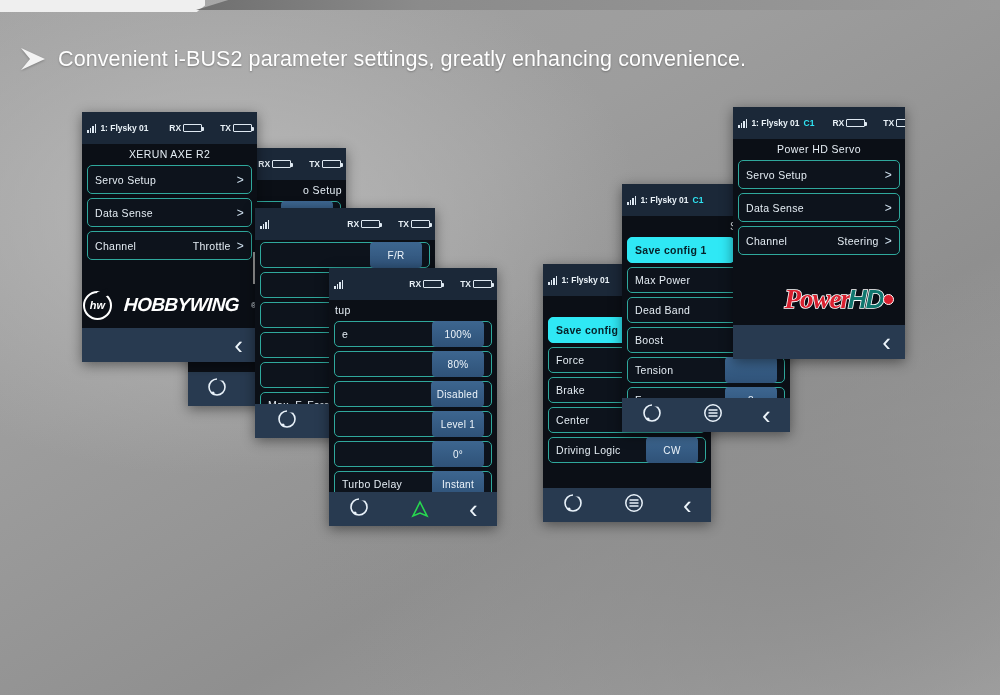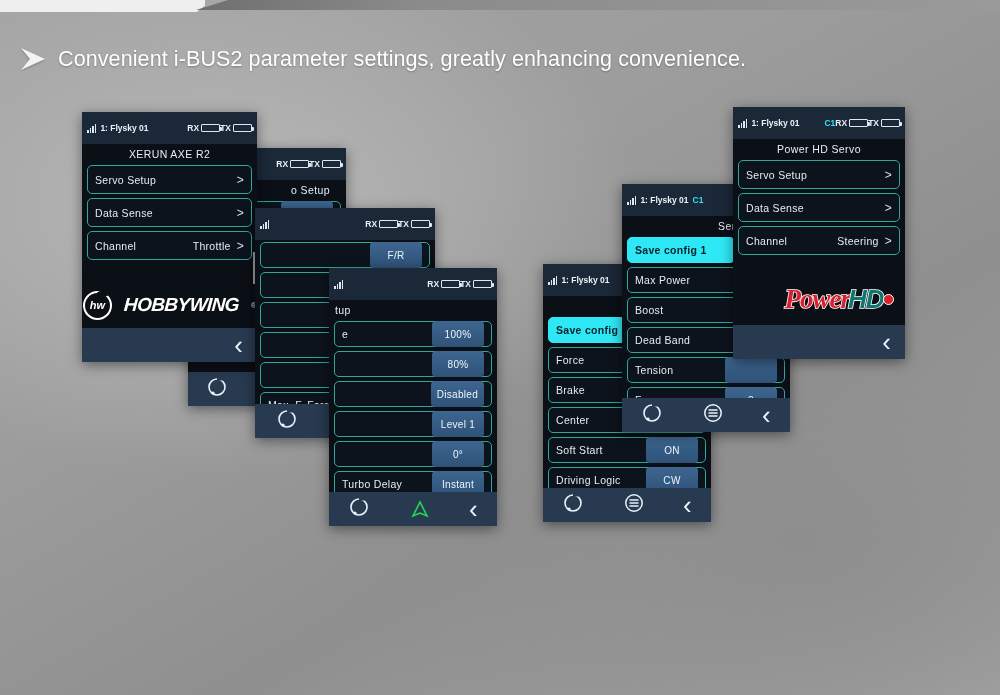--- a/index.html
+++ b/index.html
@@ -56,38 +56,38 @@
     white-space: nowrap;
     position: relative;
   }
   .statusbar .bars { display: inline-flex; align-items: flex-end; gap: 1px; margin-right: 4px; height: 9px; }
   .statusbar .bars i { display: block; width: 1.6px; background: #dfe9f2; }
   .statusbar .bars i:nth-child(1){height:3px}
   .statusbar .bars i:nth-child(2){height:5px}
   .statusbar .bars i:nth-child(3){height:7px}
   .statusbar .bars i:nth-child(4){height:9px}
   .statusbar .ch { margin-left: 4px; color: #2fe4f2; font-weight: bold; }
-  .statusbar .right { margin-left: auto; display: flex; align-items: flex-end; gap: 0; }
+  .statusbar .right { margin-left: auto; display: flex; align-items: flex-end; gap: 18px; }
   .batt { display: inline-flex; align-items: center; gap: 2px; }
   .batt .lbl { font-size: 8.5px; }
   .batt .shell {
     width: 19px; height: 8px; border: 1px solid #dfe9f2; border-radius: 1px;
     position: relative; padding: 1px; box-sizing: border-box;
   }
   .batt .shell::after {
     content:""; position:absolute; right:-3px; top:2px; width:2px; height:4px;
     background:#dfe9f2; border-radius:0 1px 1px 0;
   }
   .batt .fill { height: 100%; background: #f2f7fb; width: 88%; }
 
   .scr-title {
     height: 19px; display:flex; align-items:center; justify-content:center;
     font-size: 10.5px; color:#e6eef5; background:#0b0f16; letter-spacing:.4px;
   }
-  .scr-title.rightish { justify-content: flex-end; padding-right: 16px; }
+  .scr-title.rightish { justify-content: flex-end; padding-right: 4px; }
 
   .rows { padding: 2px 5px 0 5px; }
   .row {
     height: 26px; margin-bottom: 4px;
     border: 1px solid #2fa89c; border-radius: 5px;
     background: #0d131c;
     display: flex; align-items: center;
     padding: 0 7px; box-sizing: border-box;
     font-size: 10.5px; color: #e4ecf3; letter-spacing: .3px;
   }
@@ -456,25 +456,20 @@
         <span class="label">Save  config  1</span>
       </div>
       <div class="row">
         <span class="label">Force</span>
       </div>
       <div class="row">
         <span class="label">Brake</span>
       </div>
       <div class="row">
         <span class="label">Center</span>
-      </div>
-      <div class="row">
-        <span class="label">Soft  Start</span>
-        <span class="spacer"></span>
-        <span class="pill">ON</span>
       </div>
       <div class="row">
         <span class="label">Driving  Logic</span>
         <span class="spacer"></span>
         <span class="pill">CW</span>
       </div>
     </div>
     <div class="navbar">
       <span class="ic">
         <svg width="22" height="22" viewBox="0 0 22 22">
@@ -517,24 +512,24 @@
           <span class="label">Save  config  1</span>
         </div>
         <div class="row cyan" style="width:46px;padding:0 5px;">
           <span class="label">Sav</span>
         </div>
       </div>
       <div class="row">
         <span class="label">Max  Power</span>
       </div>
       <div class="row">
+        <span class="label">Dead  Band</span>
+      </div>
+      <div class="row">
         <span class="label">Boost</span>
-      </div>
-      <div class="row">
-        <span class="label">Dead  Band</span>
       </div>
       <div class="row">
         <span class="label">Tension</span>
         <span class="spacer"></span>
         <span class="pill"></span>
       </div>
       <div class="row">
         <span class="label">Force</span>
         <span class="spacer"></span>
         <span class="pill">8</span>

